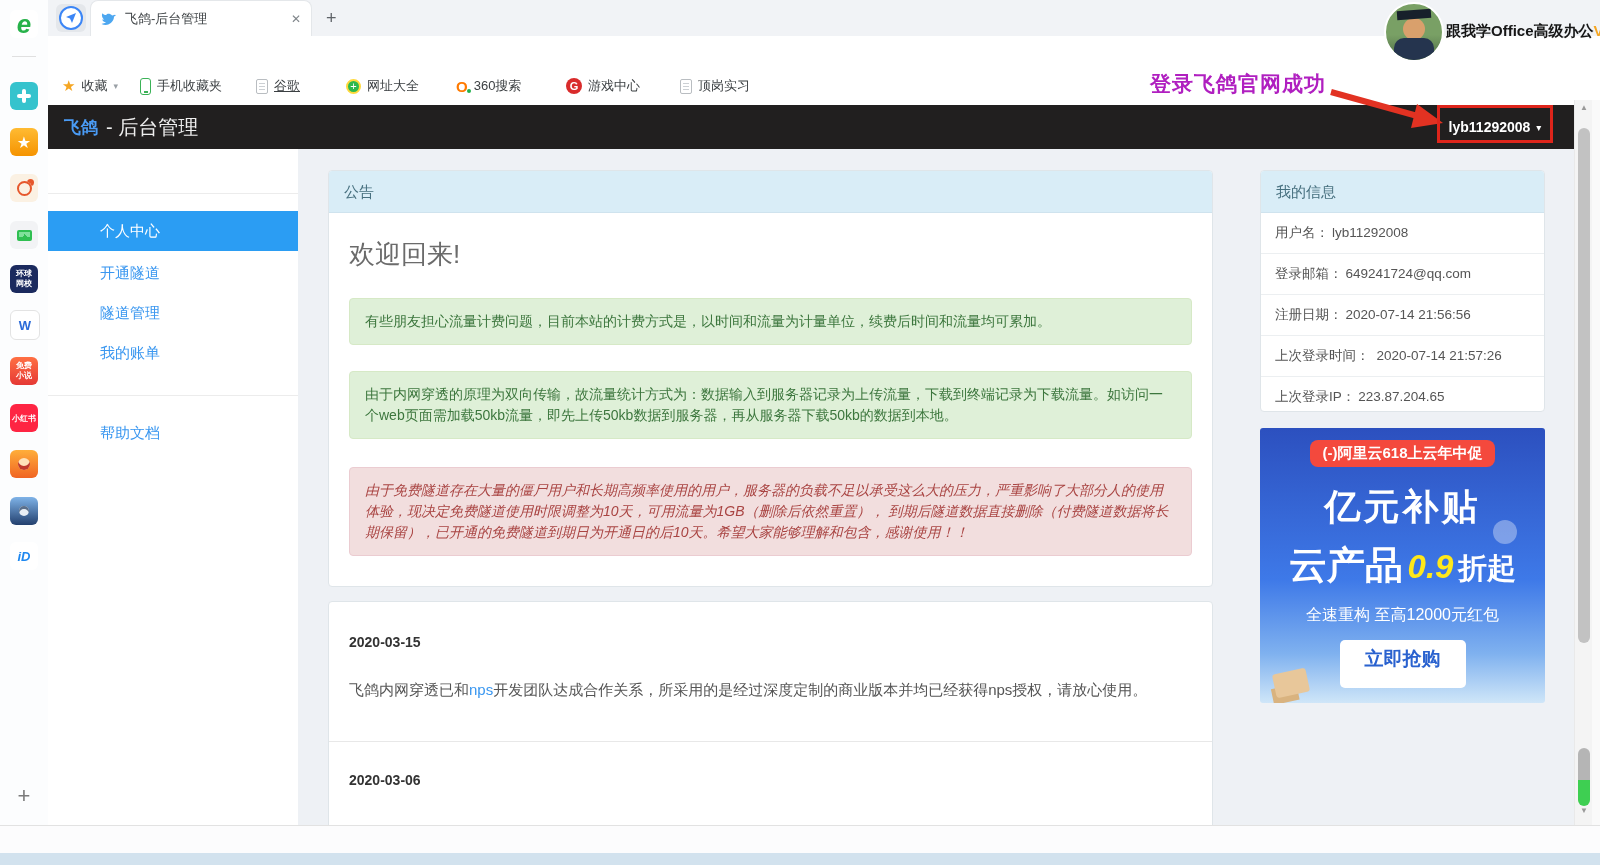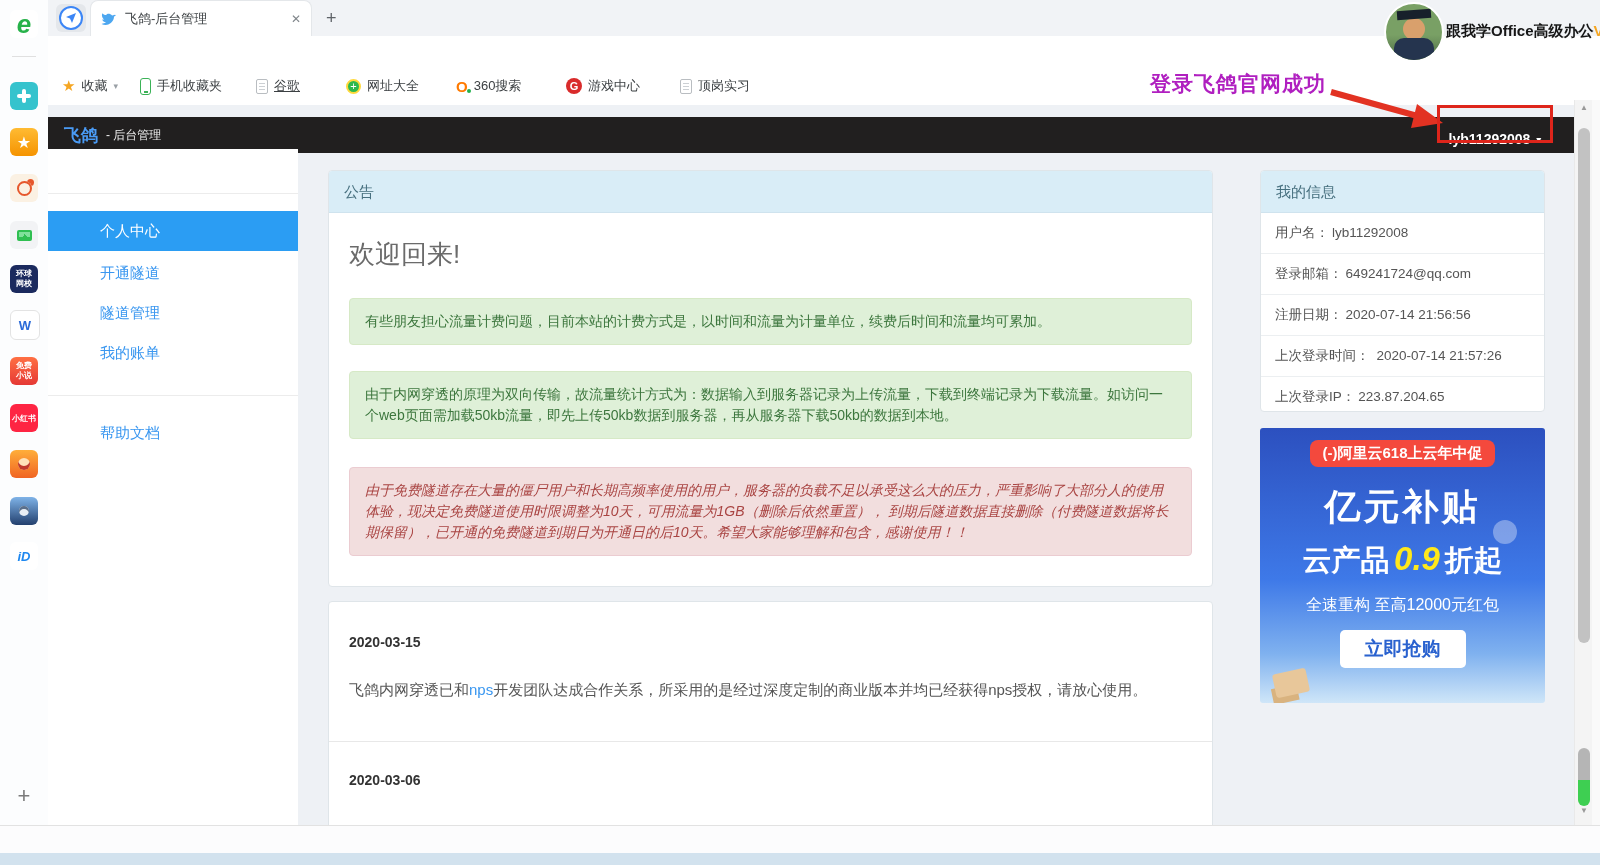--- a/index.html
+++ b/index.html
@@ -16,21 +16,21 @@
   .navbtn{position:absolute;top:44px;width:24px;height:22px;display:flex;align-items:center;justify-content:center;}
   .pill{position:absolute;top:40px;height:28px;background:#f2f4f6;border-radius:14px;display:flex;align-items:center;box-sizing:border-box;}
   #bookmarks{left:48px;top:72px;width:1552px;height:28px;background:#fff;border-bottom:1px solid #e6e6e6;}
   .bm{position:absolute;top:0;height:28px;display:flex;align-items:center;gap:6px;font-size:13px;color:#3c4043;}
   .ic-doc{width:10px;height:13px;border:1px solid #b9bdc1;border-radius:2px;background:#fff;position:relative;}
   .ic-doc::after{content:"";position:absolute;left:2px;right:2px;top:3px;height:1px;background:#ccd0d4;box-shadow:0 3px 0 #ccd0d4,0 6px 0 #ccd0d4;}
   .ic-phone{width:9px;height:15px;border:1.5px solid #3bb257;border-radius:3px;position:relative;}
   .ic-phone::after{content:"";position:absolute;bottom:1px;left:50%;margin-left:-2px;width:4px;height:1.5px;background:#3bb257;}
   
   #page{left:48px;top:100px;width:1552px;height:725px;background:#eef1f5;overflow:hidden;}
-  #pghead{left:0;top:5px;width:1526px;height:36px;background:#211f1f;display:flex;align-items:center;padding-left:16px;box-sizing:border-box;margin-top:12px;}
+  #pghead{left:0;top:5px;width:1526px;height:44px;background:#211f1f;display:flex;align-items:center;padding-left:16px;box-sizing:border-box;}
   #sidenav{left:0;top:49px;width:250px;height:676px;background:#fff;}
   .navitem{position:absolute;left:0;width:250px;height:40px;line-height:40px;padding-left:52px;box-sizing:border-box;font-size:15px;color:#3a97f0;cursor:pointer;}
   .panel{position:absolute;background:#fff;border:1px solid #dfe5e9;border-radius:4px;box-sizing:border-box;overflow:hidden;}
   .phead{height:41px;line-height:41px;background:#d9edf7;color:#47707f;font-size:15px;padding-left:15px;border-bottom:1px solid #cfe3ee;}
   .alert{margin:0 20px;padding:12px 15px;border-radius:4px;font-size:14px;line-height:1.5;border:1px solid;}
   .ok{background:#dff0d8;border-color:#d6e9c6;color:#3c763d;}
   .bad{background:#f2dede;border-color:#ebccd1;color:#a94442;font-style:italic;}
   .inforow{height:40px;line-height:40px;padding-left:14px;font-size:13.5px;color:#555;border-top:1px solid #eceff1;}
   
   #bottombar{left:0;top:825px;width:1600px;height:28px;background:#fcfcfd;border-top:1px solid #e2e2e2;}
@@ -242,21 +242,21 @@
     <span class="ic-doc"></span>
     <span>顶岗实习</span>
   </div>
 </div>
 
 <div id="page" class="abs">
   <div class="abs" style="left:0;top:0;width:1552px;height:5px;background:#fff;"></div>
 
   <div id="pghead" class="abs">
     <span style="color:#4a9bf5;font-size:17px;font-weight:bold;">飞鸽</span>
-    <span style="color:#eee;font-size:12px;margin-left:8px;">- 后台管理</span>
+    <span style="color:#eee;font-size:20px;margin-left:8px;">- 后台管理</span>
     <span class="abs flex" style="left:1389px;top:0;width:116px;height:44px;justify-content:center;gap:6px;">
       <span style="color:#fff;font-size:14px;font-weight:bold;">lyb11292008</span>
       <span style="color:#fff;font-size:10px;">▾</span>
     </span>
   </div>
 
   <div id="sidenav" class="abs">
     <div class="abs" style="left:0;top:44px;width:250px;height:1px;background:#ececec;"></div>
     <div class="navitem" style="top:104px;">开通隧道</div>
     <div class="navitem" style="top:62px;background:#2b9df3;color:#fff;">个人中心</div>
@@ -295,26 +295,26 @@
     <div class="inforow"><span>登录邮箱：</span><span style="margin-left:3px;">649241724@qq.com</span></div>
     <div class="inforow"><span>注册日期：</span><span style="margin-left:3px;">2020-07-14 21:56:56</span></div>
     <div class="inforow"><span>上次登录时间：</span><span style="margin-left:7px;">2020-07-14 21:57:26</span></div>
     <div class="inforow"><span>上次登录IP：</span><span style="margin-left:3px;">223.87.204.65</span></div>
   </div>
 
   <div class="abs" style="left:1212px;top:328px;width:285px;height:275px;border-radius:3px;overflow:hidden;background:linear-gradient(180deg,#2c50bf 0%,#3e79e8 55%,#7fb1ef 82%,#cfe6f8 100%);text-align:center;">
     <div style="display:inline-block;margin-top:12px;padding:4px 12px;background:#f4493d;border-radius:8px;color:#fff;font-size:15px;font-weight:bold;">(-)阿里云618上云年中促</div>
     <div style="margin-top:16px;color:#fff;font-size:36px;font-weight:bold;letter-spacing:3px;">亿元补贴</div>
     <div style="margin-top:8px;font-weight:bold;">
-      <span style="color:#fff;font-size:29px;">云产品</span>
+      <span style="color:#fff;font-size:38px;">云产品</span>
       <span style="color:#ffe81a;font-size:33px;font-style:italic;">0.9</span>
       <span style="color:#fff;font-size:29px;">折起</span>
     </div>
     <div style="margin-top:14px;color:#fff;font-size:16px;">全速重构 至高12000元红包</div>
-    <div style="margin:14px auto 0;width:126px;height:38px;line-height:38px;background:#fff;border-radius:5px;color:#2a62cf;font-size:19px;font-weight:bold;">立即抢购</div>
+    <div style="margin:14px auto 0;width:126px;height:48px;line-height:38px;background:#fff;border-radius:5px;color:#2a62cf;font-size:19px;font-weight:bold;">立即抢购</div>
     <span class="abs" style="right:28px;top:92px;width:24px;height:24px;border-radius:50%;background:rgba(255,255,255,.35);"></span>
     <span class="abs" style="left:14px;bottom:8px;width:34px;height:24px;background:#e8c79a;transform:rotate(-12deg);border-radius:3px;box-shadow:-8px 10px 0 -4px #d9b37f;"></span>
   </div>
 
   <div class="abs" style="left:1526px;top:0;width:18px;height:725px;background:#f4f4f4;border-left:1px solid #e9e9e9;">
     <div style="text-align:center;margin-top:3px;font-size:8px;color:#999;">▲</div>
     <div class="abs" style="left:3px;top:28px;width:12px;height:515px;background:#c2c2c2;border-radius:6px;"></div>
     <div class="abs" style="left:3px;top:648px;width:12px;height:58px;border-radius:6px;background:linear-gradient(180deg,#b5b5b5 55%,#3ecf52 55%);"></div>
     <div class="abs" style="left:0;top:706px;width:18px;text-align:center;font-size:8px;color:#999;">▼</div>
   </div>

